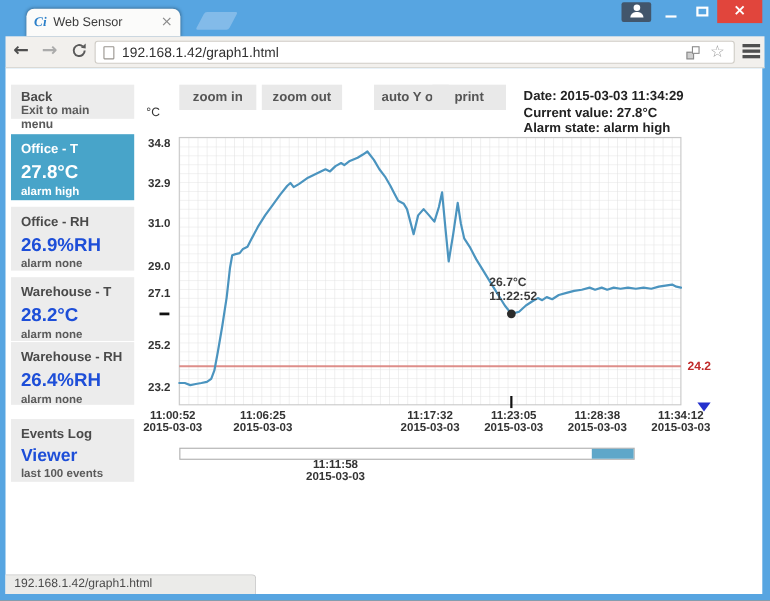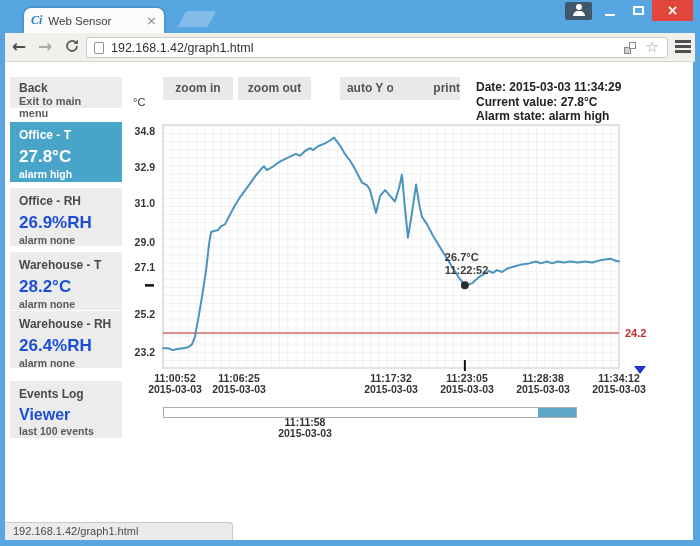--- a/index.html
+++ b/index.html
@@ -78,21 +78,21 @@
   .pos-2 { top:122px; height:60px; }
   .pos-3 { top:188px; height:58px; }
   .pos-4 { top:252px; height:58px; }
   .pos-5 { top:311px; height:57px; }
   .pos-6 { top:381px; height:57px; }
   .pos-6 .tile-value { font-size:16px; }
   
   .chart-btn { position:absolute; top:77px; height:23px; background:#e9e9e9;
     color:#555; font-weight:bold; font-size:12px; text-align:center; line-height:23px; }
   .cb1 { left:163px; width:70px; } .cb2 { left:238px; width:73px; }
-  .cb3 { left:316px; width:68px;margin-left:24px; } .cb4 { left:393px; width:67px;text-align:right; }
+  .cb3 { left:316px; width:68px;margin-left:24px; } .cb4 { left:393px; width:67px; }
   .info { position:absolute; left:476px; top:80px; font-size:12px; font-weight:bold;
     color:#222; line-height:14.5px; }
   .unit { position:absolute; left:133px; top:96px; font-size:11px; color:#333; }
   
   #chart-svg { position:absolute; left:0; top:0; }
   .plot-hit { position:absolute; left:163px; top:125px; width:456px; height:243px; }
   .y-tick { position:absolute; left:123px; width:32px; text-align:right;
     font-size:10.5px; font-weight:bold; color:#333; }
   .x-tick { position:absolute; top:373px; width:64px; text-align:center;
     font-size:10.5px; font-weight:bold; color:#333; line-height:11px; }
@@ -213,21 +213,21 @@
   <div class="plot-hit"></div>
 
   <span class="y-tick" style="top: 125.02px;">34.8</span>
   <span class="y-tick" style="top: 161.215px;">32.9</span>
   <span class="y-tick" style="top: 197.41px;">31.0</span>
   <span class="y-tick" style="top: 235.51px;">29.0</span>
   <span class="y-tick" style="top: 261px;">27.1</span>
   <span class="y-tick" style="top: 307.9px;">25.2</span>
   <span class="y-tick" style="top: 346px;">23.2</span>
 
-  <div class="x-tick" style="left: 143px;">
+  <div class="x-tick" style="left: 125px;">
     <div>11:00:52</div>
       <div>2015-03-03</div>
   </div>
   <div class="x-tick" style="left: 207px;">
     <div>11:06:25</div>
       <div>2015-03-03</div>
   </div>
   <div class="x-tick" style="left: 273px; margin-top: 44px;">
     <div>11:11:58</div>
       <div>2015-03-03</div>

